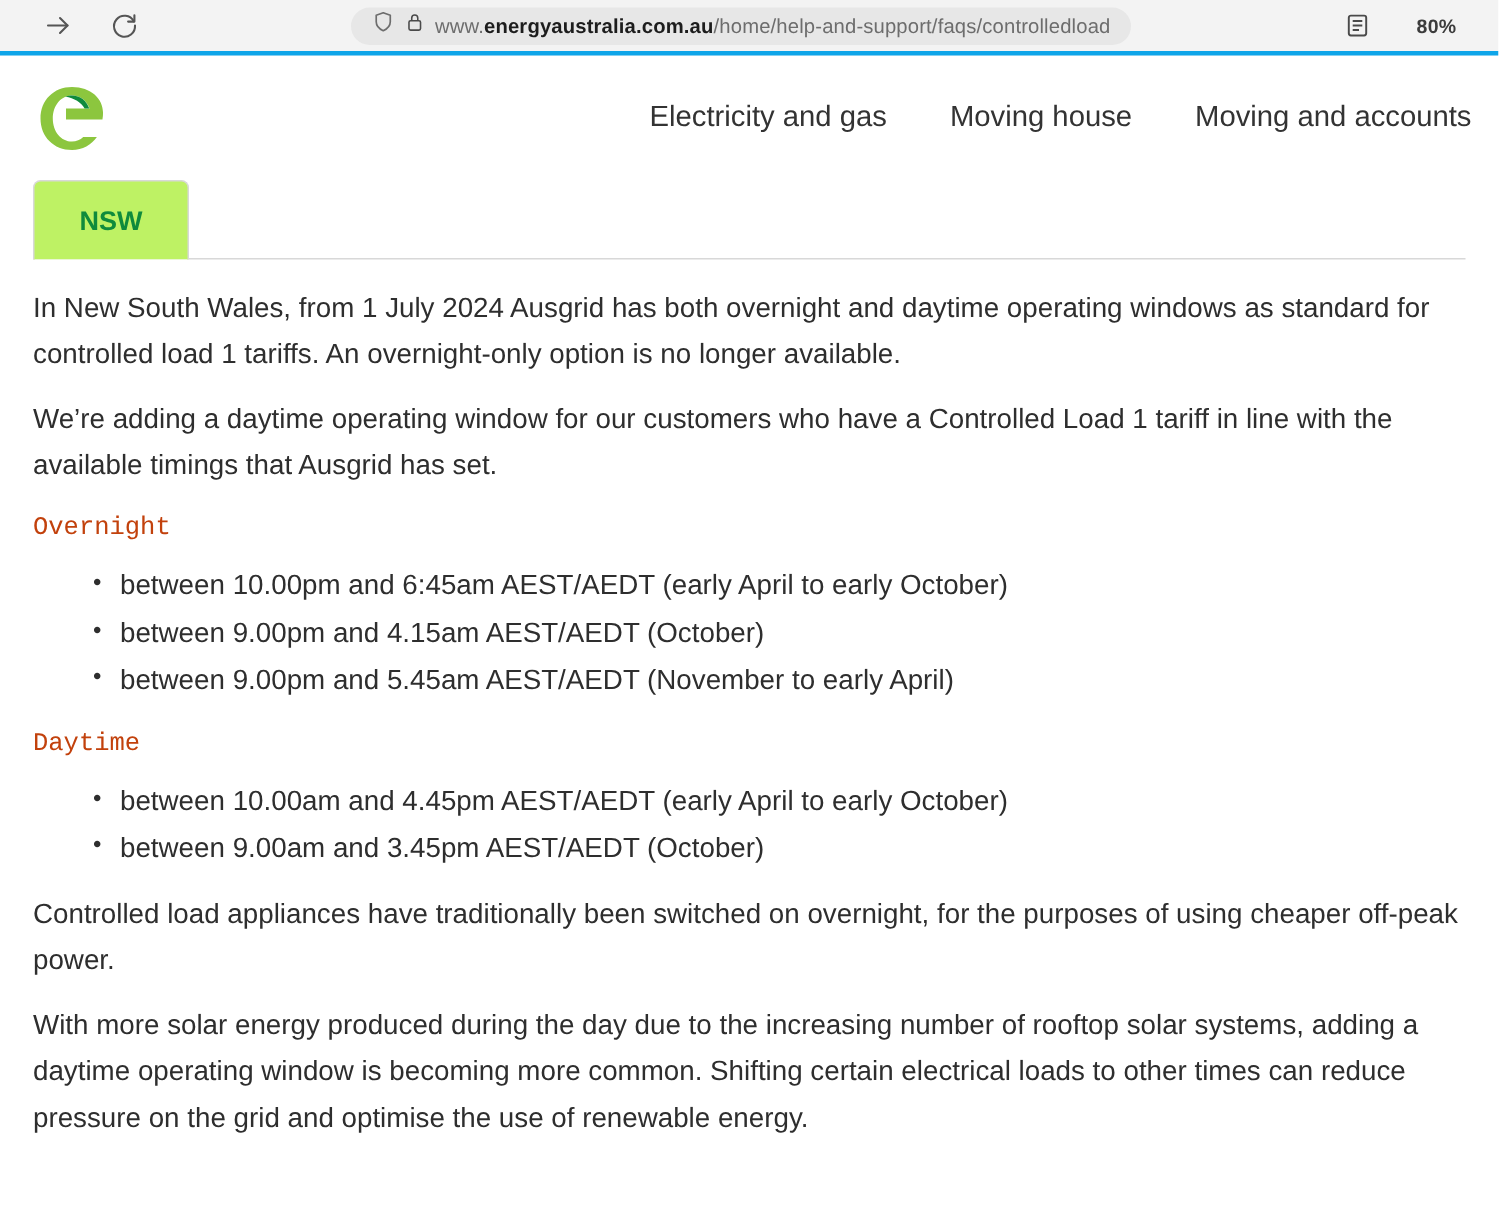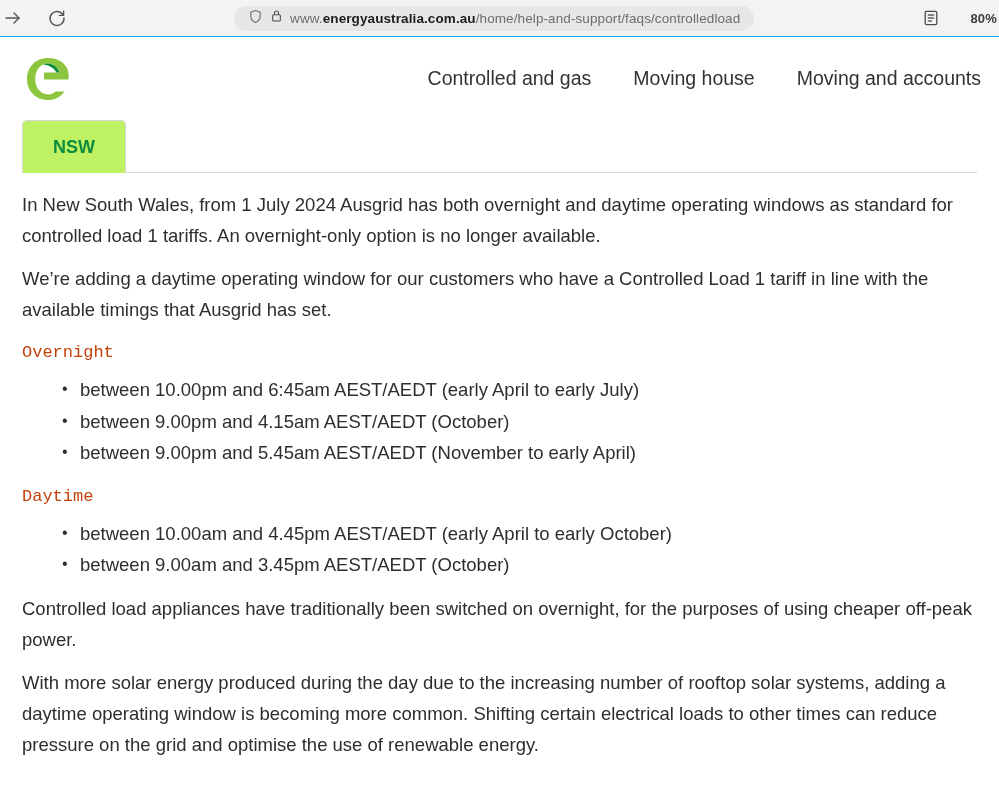--- a/index.html
+++ b/index.html
@@ -14,24 +14,24 @@
     color: #2b2b2b;
     overflow: hidden;
   }
 
   
   .browser-bar {
     height: 37px;
     background: #f3f3f3;
     display: flex;
     align-items: center;
-    padding: 0 2px;
+    padding: 0 28px;
     box-sizing: border-box;
     position: relative;
-    border-bottom: 1px solid #0ea5e9;
+    border-bottom: 3px solid #0ea5e9;
   }
   .nav-btns {
     display: flex;
     align-items: center;
     gap: 22px;
     margin-right: 10px;
   }
   .nav-icon {
     width: 22px;
     height: 22px;
@@ -240,37 +240,37 @@
 </div>
 
 <div class="site-header">
   <div class="logo">
     <svg width="52" height="52" viewBox="0 0 52 52" fill="none">
       <path d="M26 5 C13.8 5 5 13.8 5 26 C5 38.2 13.8 47 26 47 C33 47 39 43.6 42.6 38.4 L33.5 38.4 C31.5 40.3 28.9 41.4 26 41.4 C18.8 41.4 13.2 34.9 13.2 26 C13.2 17.1 18.8 10.6 26 10.6 C31.5 10.6 35.9 14 37.7 19.4 L22 19.4 L22 26.6 L46.3 26.6 C46.6 25 46.7 23.7 46.7 22.2 C46.7 12.8 38.6 5 26 5 Z" fill="#8cc63e"></path>
       <path d="M37.5 19.4 C35.8 14.1 31.4 10.6 26 10.6 C24.4 10.6 22.9 10.9 21.6 11.5 C27.5 12.3 32.2 15.3 34.4 19.4 Z" fill="#0f8b3c"></path>
     </svg>
   </div>
   <nav class="site-nav">
-    <a class="nav-link">Controlled and gas</a>
+    <a class="nav-link">Electricity and gas</a>
     <a class="nav-link">Moving house</a>
     <a class="nav-link">Moving and accounts</a>
   </nav>
 </div>
 
 <div class="tab-strip">
   <div class="tab">NSW</div>
 </div>
 
 <div class="content">
   <p>In New South Wales, from 1 July 2024 Ausgrid has both overnight and daytime operating windows as standard for controlled load 1 tariffs. An overnight-only option is no longer available.</p>
   <p>We’re adding a daytime operating window for our customers who have a Controlled Load 1 tariff in line with the available timings that Ausgrid has set.</p>
 
   <div class="subhead">Overnight</div>
   <ul class="times">
-    <li>between 10.00pm and 6:45am AEST/AEDT (early April to early July)</li>
+    <li>between 10.00pm and 6:45am AEST/AEDT (early April to early October)</li>
     <li>between 9.00pm and 4.15am AEST/AEDT (October)</li>
     <li>between 9.00pm and 5.45am AEST/AEDT (November to early April)</li>
   </ul>
 
   <div class="subhead">Daytime</div>
   <ul class="times">
     <li>between 10.00am and 4.45pm AEST/AEDT (early April to early October)</li>
     <li>between 9.00am and 3.45pm AEST/AEDT (October)</li>
   </ul>
 

